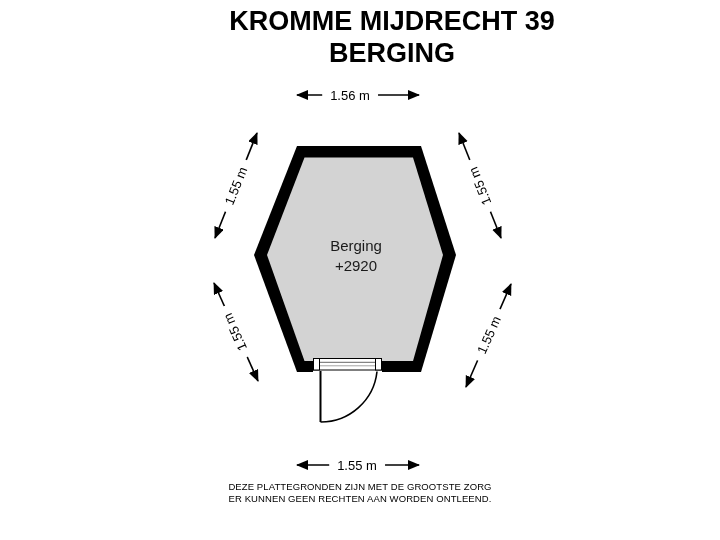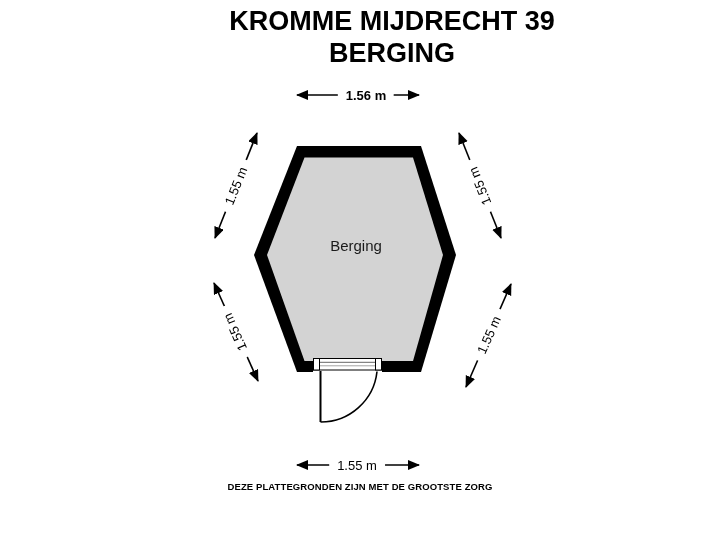--- a/index.html
+++ b/index.html
@@ -53,21 +53,21 @@
     font-size: 15px;
     line-height: 20px;
   }
   .disclaimer {
     position: absolute;
     left: 0;
     top: 481px;
     width: 720px;
     text-align: center;
     color: #000;
-    font-weight: bold;
+    font-weight: normal;
     font-size: 9.5px;
     line-height: 12.4px;
     letter-spacing: 0.1px;
   }
 </style>
 </head>
 <body>
 
 <div class="stage">
 
@@ -99,28 +99,30 @@
     <line x1="214" y1="283" x2="258" y2="381" stroke="#000000" stroke-width="1.6" marker-start="url(#ah)" marker-end="url(#ah)"></line>
     <line x1="466" y1="387" x2="511" y2="284" stroke="#000000" stroke-width="1.6" marker-start="url(#ah)" marker-end="url(#ah)"></line>
     <line x1="297" y1="465" x2="419" y2="465" stroke="#000000" stroke-width="1.6" marker-start="url(#ah)" marker-end="url(#ah)"></line>
   </svg>
 
   <div class="title-block">
     <div>KROMME MIJDRECHT 39</div>
     <div>BERGING</div>
   </div>
 
-  <div class="dim-label" style="left:366px; top:95px; transform:translate(-50%,-50%);font-weight:bold;">1.56 m</div>
+  <div class="dim-label" style="left:350px; top:95px; transform:translate(-50%,-50%);">1.56 m</div>
   <div class="dim-label" style="left:236px; top:186px; transform:translate(-50%,-50%) rotate(-68deg);">1.55 m</div>
   <div class="dim-label" style="left:480px; top:186px; transform:translate(-50%,-50%) rotate(-112deg);">1.55 m</div>
   <div class="dim-label" style="left:235px; top:332px; transform:translate(-50%,-50%) rotate(-114deg);">1.55 m</div>
   <div class="dim-label" style="left:489px; top:335px; transform:translate(-50%,-50%) rotate(-66deg);">1.55 m</div>
   <div class="dim-label" style="left:357px; top:465px; transform:translate(-50%,-50%);">1.55 m</div>
 
   <div class="room-label">
     <div>Berging</div>
+    <div>+2920</div>
   </div>
 
   <div class="disclaimer">
     <div>DEZE PLATTEGRONDEN ZIJN MET DE GROOTSTE ZORG</div>
+    <div>ER KUNNEN GEEN RECHTEN AAN WORDEN ONTLEEND.</div>
   </div>
 
 </div>
 
 </body></html>

